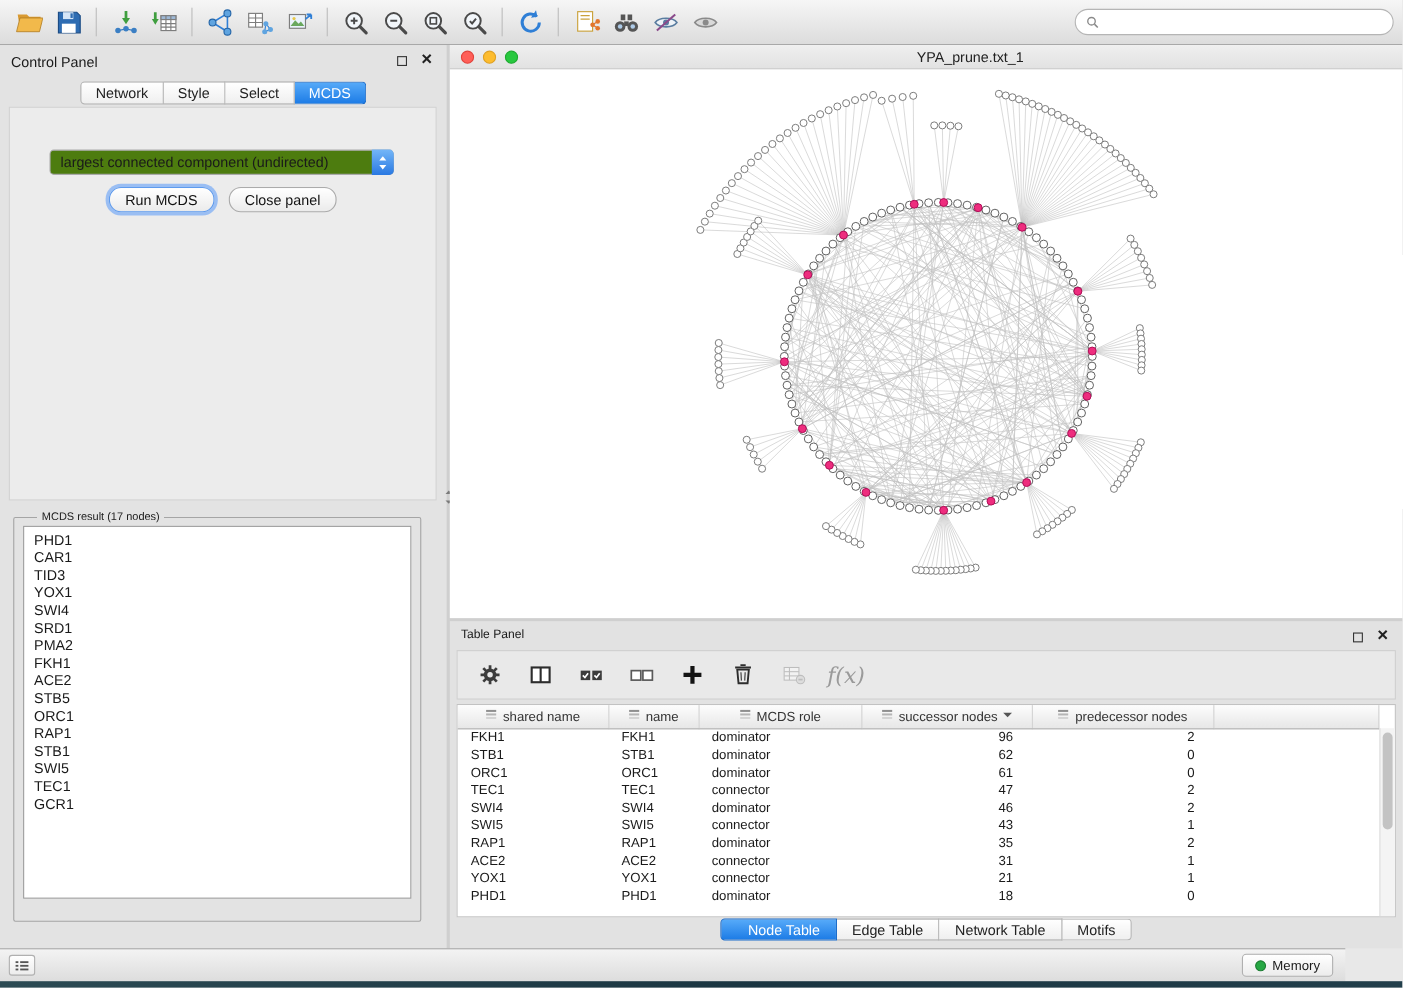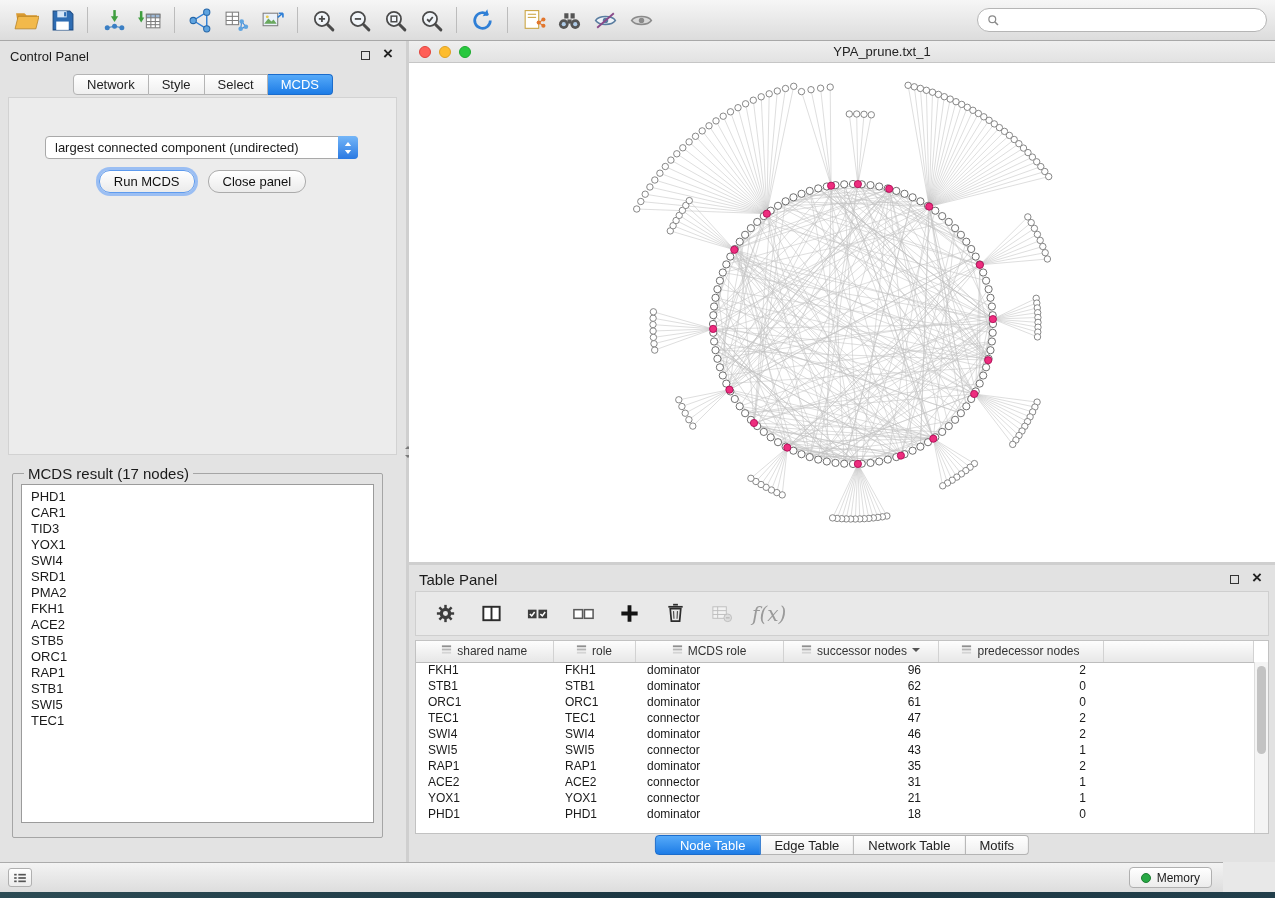--- a/index.html
+++ b/index.html
@@ -25,32 +25,32 @@
   .win-float { position:absolute; right:36px; top:10px; width:9px; height:9px; border:1.5px solid #333; cursor:pointer; }
   .win-close { position:absolute; right:13px; top:4px; font-size:17px; font-weight:bold; color:#222; cursor:pointer; line-height:18px; }
   .tabbar { position:absolute; top:33px; left:50%; transform:translateX(-50%); display:flex; z-index:3; }
   .seg { height:21px; line-height:20px; padding:0 13px; font-size:13px; color:#222; cursor:pointer;
     background:linear-gradient(#ffffff,#efefef); border:1px solid #b4b4b4; border-left:none; }
   .seg:first-child { border-left:1px solid #b4b4b4; border-radius:4px 0 0 4px; }
   .seg:last-child { border-radius:0 4px 4px 0; }
   .seg.active { background:linear-gradient(#56aaf9,#1d7ce6); border-color:#1b6ccb; color:#fff; }
   .tab-card { position:absolute; left:8px; top:56px; width:389px; height:358px; background:#ececec; border:1px solid #d2d2d2; }
   .crit-label { position:absolute; top:17px; left:0; width:100%; text-align:center; font-size:13px; }
-  .dropdown { position:absolute; left:36px; top:38px; width:313px; height:23px; background:#ffffff;
+  .dropdown { position:absolute; left:36px; top:38px; width:313px; height:23px; background:#4d7c0f;
     border:1px solid #a9a9a9; border-radius:4px; display:flex; align-items:center; cursor:pointer; }
   .dropdown .val { flex:1; padding-left:9px; font-size:13px; white-space:nowrap; overflow:hidden; }
   .dropdown .cap { width:20px; height:23px; margin:-1px; background:linear-gradient(#74b6f8,#2a79e2);
     border-radius:0 4px 4px 0; display:flex; align-items:center; justify-content:center; }
   .btn-row { position:absolute; top:72px; left:0; width:100%; display:flex; justify-content:center; gap:13px; }
   .btn { height:23px; padding:0 14px; font-size:13px; font-family:inherit; color:#111;
     background:linear-gradient(#ffffff,#ebebeb); border:1px solid #ababab; border-radius:11px; cursor:pointer; }
   .btn.focused { box-shadow:0 0 0 3px rgba(88,153,250,.55); border-color:#5e9bee; }
   .result-box { position:absolute; left:12px; top:424px; width:371px; height:373px;
     border:1px solid #a5a5a5; border-radius:2px; }
-  .result-box legend { font-size:15px; margin-left:11px; padding:0 4px; }
+  .result-box legend { font-size:10px; margin-left:21px; padding:0 4px; }
   .result-list { margin:2px 8px 8px 8px; height:339px; background:#fff; border:1px solid #9b9b9b;
     padding:4px 0 0 9px; overflow:hidden; }
   .mcds-item { font-size:13px; height:16px; line-height:16px; cursor:default; }
 
   
   #vsplit { position:absolute; left:406px; top:41px; width:3px; height:821px; background:#cfcfcf; cursor:col-resize; }
   .vs-handle { position:absolute; top:402px; left:-2px; width:7px; height:22px; }
   .vs-handle::before { content:""; position:absolute; top:0; left:1px; border:3px solid transparent; border-bottom-color:#7a7a7a; }
   .vs-handle::after { content:""; position:absolute; top:12px; left:1px; border:3px solid transparent; border-top-color:#7a7a7a; }
   #hsplit { position:absolute; left:409px; top:562px; width:866px; height:3px; background:#cfcfcf; cursor:row-resize; }
@@ -62,21 +62,21 @@
   .light { width:12px; height:12px; border-radius:50%; cursor:pointer; }
   .light.red { background:#ff5f58; border:1px solid #e1433c; }
   .light.yellow { background:#fdbc2e; border:1px solid #dfa123; }
   .light.green { background:#28c83f; border:1px solid #1eaa30; }
   .net-title { position:absolute; left:0; top:3px; width:100%; text-align:center; font-size:13px; color:#222;margin-left:40px; }
   #netsvg { display:block; width:866px; height:499px; background:#fff; }
 
   
   #table-panel { position:absolute; left:409px; top:565px; width:866px; height:297px; background:#e2e2e2; }
   .tp-header { position:relative; height:24px; }
-  .tp-title { position:absolute; left:10px; top:6px; font-size:15px; }
+  .tp-title { position:absolute; left:10px; top:6px; font-size:11px; }
   .tp-toolbar { position:absolute; left:6px; top:26px; right:6px; height:45px; background:#e9e9e9;
     border:1px solid #cfcfcf; display:flex; align-items:center; padding:0 14px; gap:16px; }
   .ttbtn { width:30px; height:30px; display:flex; align-items:center; justify-content:center; background:transparent; border:none; cursor:pointer; }
   .ttbtn svg { width:23px; height:23px; }
   .fx { font-family:"DejaVu Serif", serif; font-style:italic; font-size:20px; color:#9a9a9a; }
   .table-wrap { position:absolute; left:6px; top:75px; right:6px; height:194px; background:#fff; border:1px solid #c2c2c2; overflow:hidden; }
   table { border-collapse:collapse; table-layout:fixed; width:calc(100% - 14px); }
   th { height:21px; background:linear-gradient(#fdfdfd,#e7e7e7); border-right:1px solid #d2d2d2;
     border-bottom:1px solid #bdbdbd; font-size:12px; font-weight:normal; color:#333; cursor:pointer; }
   .th-inner { display:flex; align-items:flex-start; justify-content:center; gap:5px; padding:0 4px; white-space:nowrap; }
@@ -293,20 +293,21 @@
         <div class="mcds-item">SRD1</div>
         <div class="mcds-item">PMA2</div>
         <div class="mcds-item">FKH1</div>
         <div class="mcds-item">ACE2</div>
         <div class="mcds-item">STB5</div>
         <div class="mcds-item">ORC1</div>
         <div class="mcds-item">RAP1</div>
         <div class="mcds-item">STB1</div>
         <div class="mcds-item">SWI5</div>
         <div class="mcds-item">TEC1</div>
+        <div class="mcds-item">GCR1</div>
       </div>
   </fieldset>
 </div>
 
 <div id="vsplit">
     <div class="vs-handle"></div>
   </div>
 
 <div id="net-window">
   <div class="net-titlebar">
@@ -1082,21 +1083,21 @@
                 <span>shared name</span>
               </span>
             </th>
           <th>
               <span class="th-inner">
                 <svg viewBox="0 0 12 12" width="11" height="11">
                   <rect x="1" y="1.5" width="10" height="2" fill="#8f8f8f"></rect>
                   <rect x="1" y="5" width="10" height="2" fill="#b5b5b5"></rect>
                   <rect x="1" y="8.5" width="10" height="2" fill="#d4d4d4"></rect>
                 </svg>
-                <span>role</span>
+                <span>name</span>
               </span>
             </th>
           <th>
               <span class="th-inner">
                 <svg viewBox="0 0 12 12" width="11" height="11">
                   <rect x="1" y="1.5" width="10" height="2" fill="#8f8f8f"></rect>
                   <rect x="1" y="5" width="10" height="2" fill="#b5b5b5"></rect>
                   <rect x="1" y="8.5" width="10" height="2" fill="#d4d4d4"></rect>
                 </svg>
                 <span>MCDS role</span>

